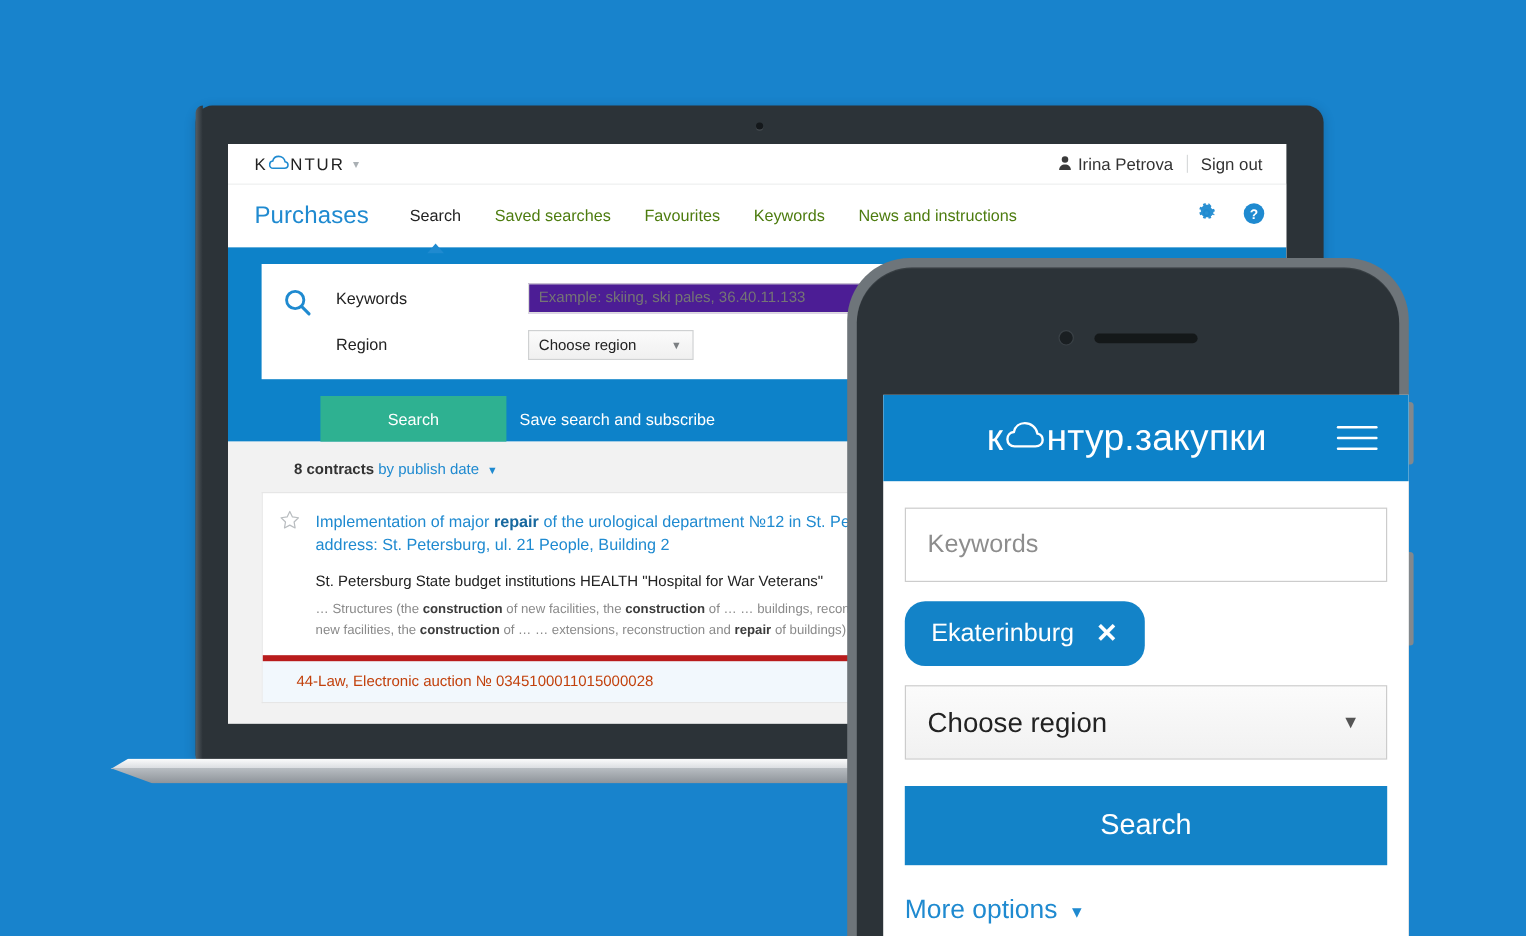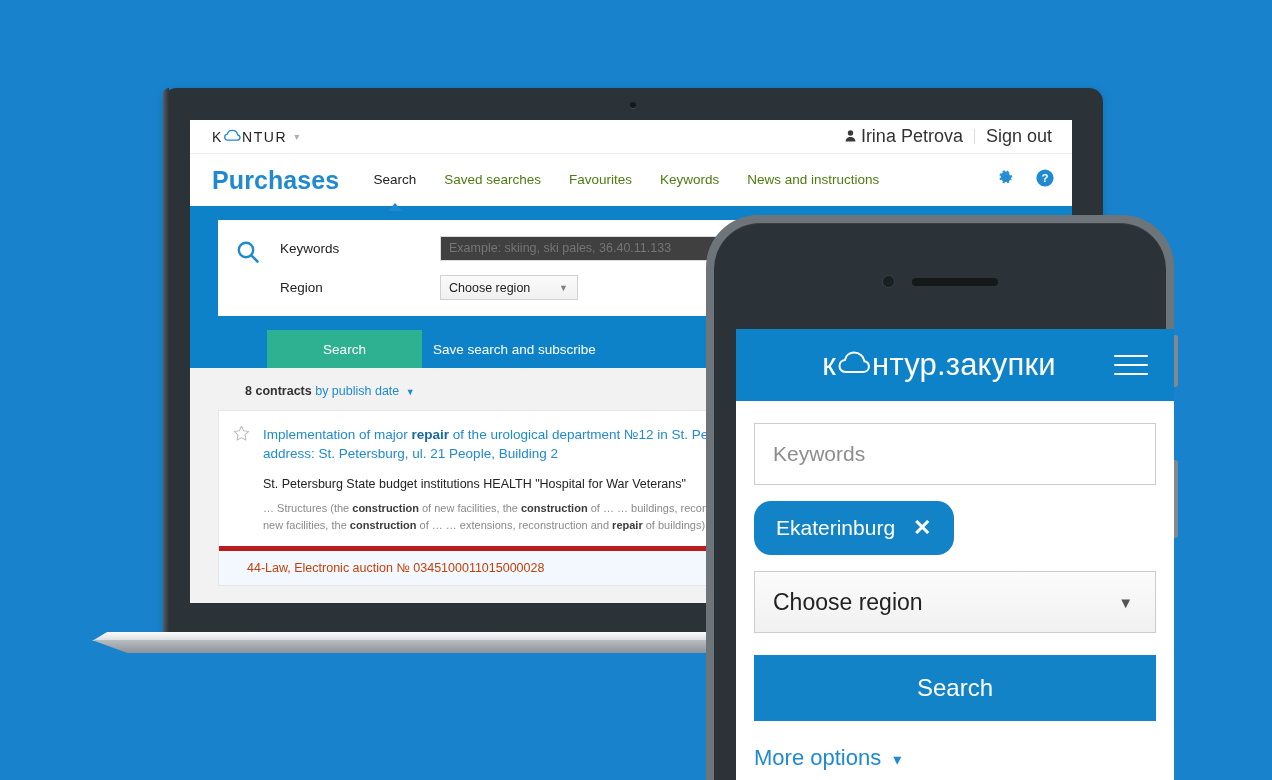--- a/index.html
+++ b/index.html
@@ -60,33 +60,33 @@
 
   
   .k-topbar{
     height:34px; border-bottom:1px solid #eceded;
     display:flex; align-items:center; padding:0 20px 0 22px;
     font-size:13px; color:#333;
   }
   .k-logo{ display:flex; align-items:center; letter-spacing:1.6px; font-size:14px; color:#222;}
   .k-cloud{ display:inline-block; margin:0 1px; }
   .k-caret{ color:#aab0b4; margin-left:7px; font-size:10px;}
-  .topbar-right{ margin-left:auto; display:flex; align-items:center; gap:11px; font-size:18px; color:#333;}
+  .topbar-right{ margin-left:auto; display:flex; align-items:center; gap:11px; font-size:14px; color:#333;}
   .user-chip{ display:flex; align-items:center; gap:5px;}
   .divider-v{ width:1px; height:15px; background:#d8dadb;}
   .sign-out{ color:#333; }
 
   
   .k-nav{
     height:52px; display:flex; align-items:center;
     padding-left:22px; padding-right:18px; background:#fff;
     position:relative;
   }
   .brand-title{
-    font-size:25px; color:#1f8ad0; font-weight:700; margin-right:34px;
+    font-size:20px; color:#1f8ad0; font-weight:400; margin-right:34px;
     letter-spacing:.1px;
   }
   .nav-items{ display:flex; align-items:center; gap:28px; font-size:13.5px; }
   .nav-item{ color:#4d7c0f; position:relative; padding-bottom:2px;}
   .nav-item.active{ color:#222; }
   .nav-item.active::after{
     content:""; position:absolute; left:50%; margin-left:-7px; bottom:-22px;
     border-left:7px solid transparent; border-right:7px solid transparent;
     border-bottom:8px solid #1f8ad0;
   }
@@ -98,21 +98,21 @@
     margin-left:28px; margin-right:0; background:#fff;
     padding:16px 18px 16px 18px; width:calc(100% - 28px);
     display:flex; align-items:flex-start; gap:14px;
   }
   .mag{ width:30px; padding-top:4px; }
   .fields{ flex:1; }
   .field-row{ display:flex; align-items:center; margin-bottom:11px; }
   .field-row:last-child{ margin-bottom:0;margin-top:14px;}
   .field-label{ width:160px; font-size:13.5px; color:#222; }
   .kw-input{
-    flex:1; max-width:430px; height:25px; border:1px solid #dcdcdc; background:#404040;
+    flex:1; max-width:430px; height:25px; border:1px solid #dcdcdc; background:#4c1d95;
     font-size:12.5px; color:#8d8d8d; padding:0 8px; line-height:25px;
     font-family:"Liberation Sans", sans-serif;
   }
   .region-select{
     width:138px; height:25px; border:1px solid #cfd1d2;
     background:linear-gradient(180deg,#fbfbfb,#f0f0f0);
     font-size:12.5px; color:#222; display:flex; align-items:center;
     padding:0 8px; position:relative;
   }
   .sel-caret{ position:absolute; right:9px; color:#7b7f82; font-size:9px;}

